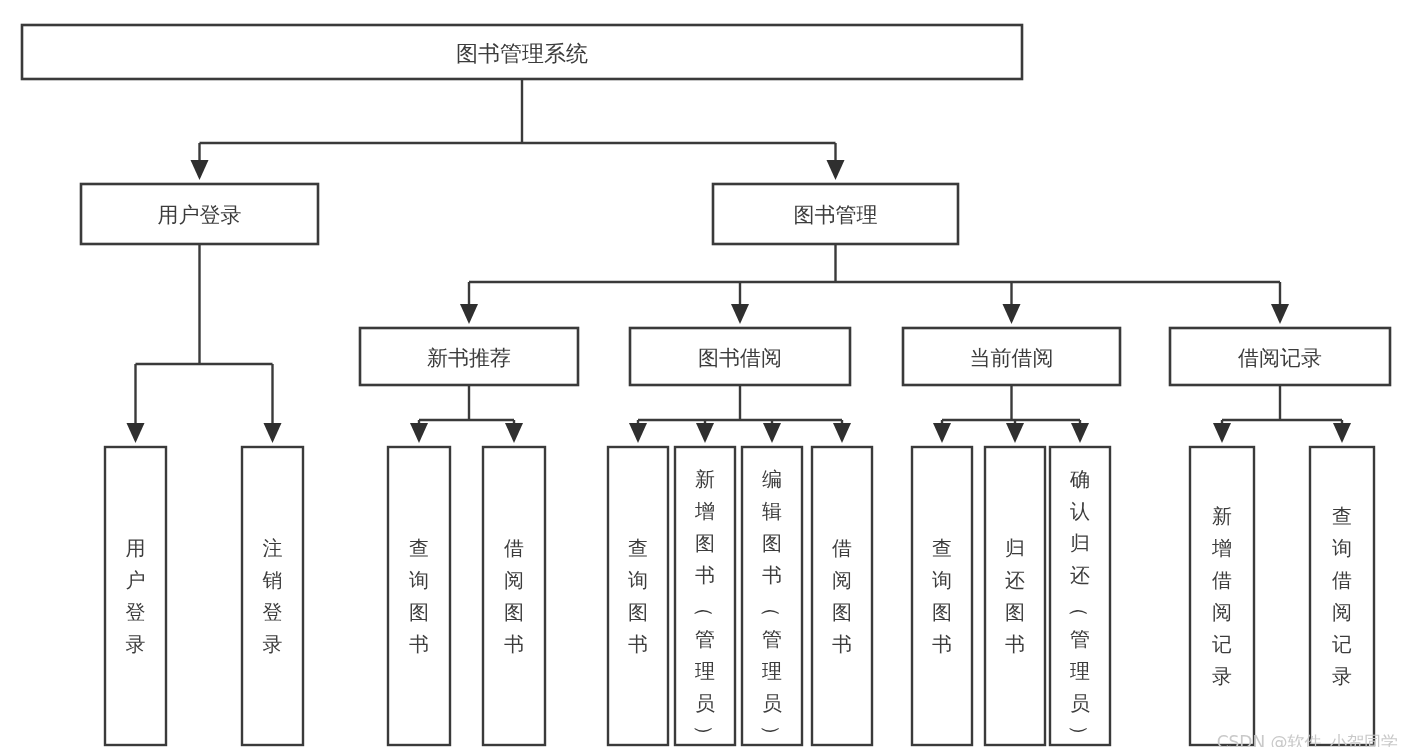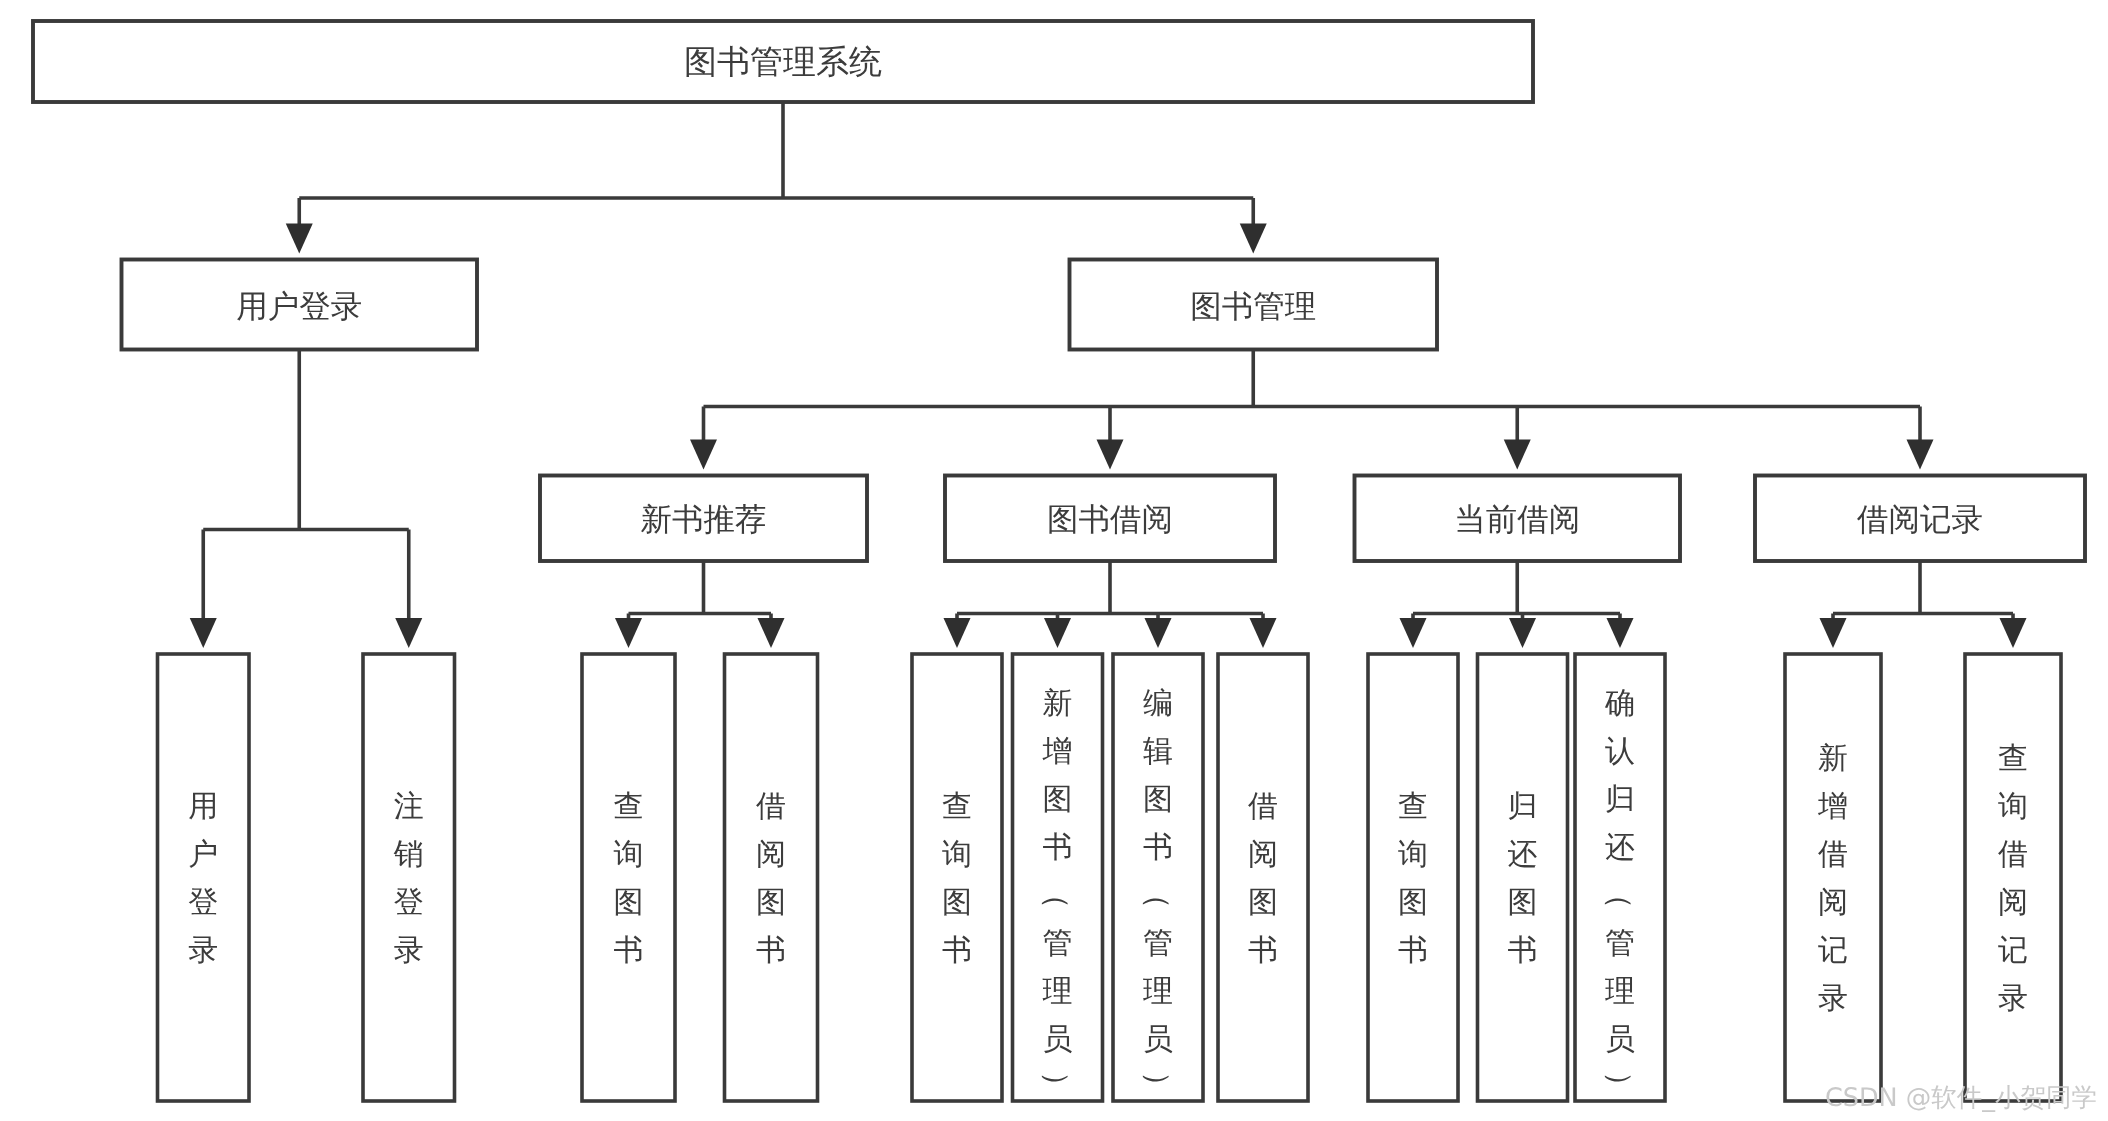--- a/index.html
+++ b/index.html
@@ -11,21 +11,21 @@
   body {
     width: 1405px;
     height: 747px;
     font-family: "DejaVu Sans", "Liberation Sans", sans-serif;
     overflow: hidden;
     position: relative;
   }
   #diagram-root {
     position: absolute;
     left: 0;
-    top: 1px;
+    top: 12px;
     width: 1405px;
     height: 676px;
   }
   svg#flowchart {
     display: block;
     width: 1405px;
     height: 747px;
   }
   .node-box {
     fill: #ffffff;

